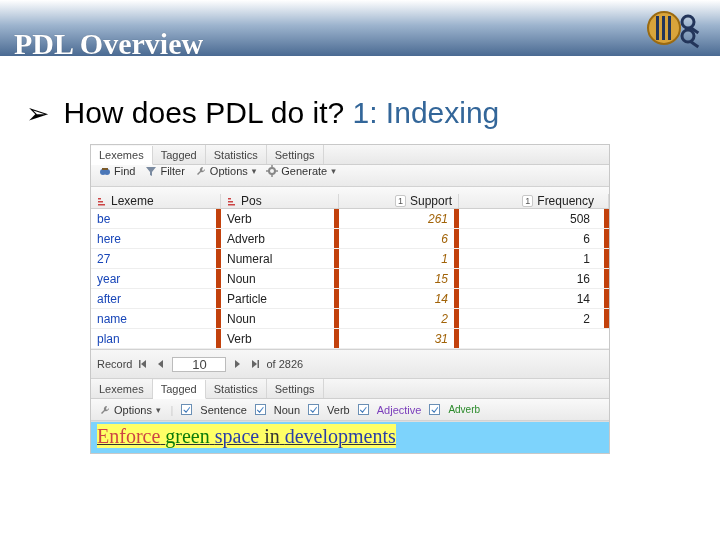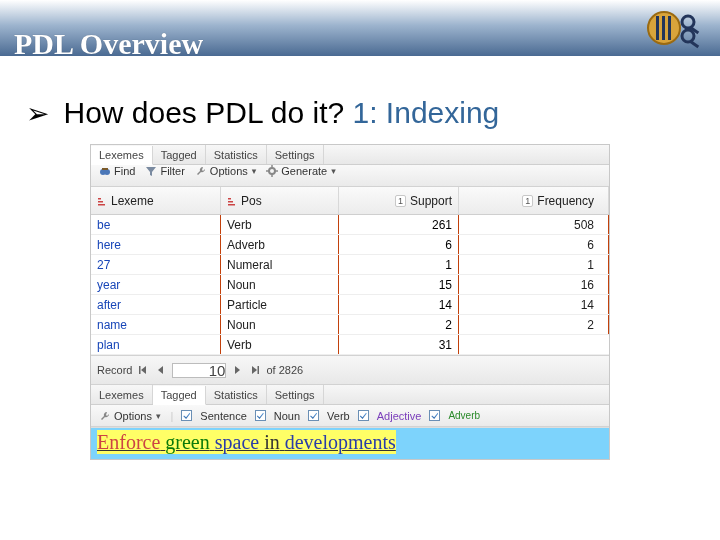--- a/index.html
+++ b/index.html
@@ -19,40 +19,40 @@
   .bullet-link { color: #336699; }
   .app-frame { margin: 14px 0 0 64px; width: 520px; border: 1px solid #c8c8c8; background: #f3f3f3; font-size: 11px; color: #333; }
   .tabs { display: flex; align-items: center; background: linear-gradient(#f7f7f7,#e8e8e8); border-bottom: 1px solid #cfcfcf; height: 20px; }
   .tab { padding: 2px 8px; border-right: 1px solid #d6d6d6; color: #444; display: flex; align-items: center; height: 100%; }
   .tab.active { background: #fff; border-bottom: 1px solid #fff; position: relative; bottom: -1px; }
   .toolbar { display: flex; align-items: flex-start; gap: 6px; background: linear-gradient(#f9f9f9,#eaeaea); border-bottom: 1px solid #d2d2d2; height: 22px; padding: 0 6px; }
   .tool { display: flex; align-items: center; gap: 3px; color: #333; padding: 0 2px; }
   .ico { width: 12px; height: 12px; display: inline-block; }
   .ico svg { width: 100%; height: 100%; display: block; }
   .drop { font-size: 9px; color: #555; margin-left: 1px; }
-  .grid-head { display: flex; background: linear-gradient(#fafafa,#ececec); border-bottom: 1px solid #cfcfcf; height: 28px; font-size: 12px; }
+  .grid-head { display: flex; background: linear-gradient(#fafafa,#ececec); border-bottom: 1px solid #cfcfcf; height: 22px; font-size: 12px; align-items: flex-end; }
   .gh { display: flex; align-items: center; padding: 0 6px; border-right: 1px solid #d8d8d8; gap: 4px; }
   .gh .lbl { font-weight: 400; color: #222; }
   .gh .cnt { background: #fff; border: 1px solid #c8c8c8; font-size: 9px; padding: 0 2px; color: #555; border-radius: 2px; }
   .gh.lex { width: 130px; }
   .gh.pos { width: 118px; }
   .gh.sup { width: 120px; justify-content: flex-end; }
   .gh.freq { flex: 1; justify-content: flex-end; padding-right: 14px; }
   .sorticon { width: 10px; height: 10px; }
   .grid-body { background: #fff; }
   .row { display: flex; height: 20px; border-bottom: 1px solid #eee; font-size: 12px; align-items: center; }
-  .cell { padding: 0 6px; border-right: 1px solid #c2410c; height: 100%; display: flex; align-items: center; }
+  .cell { padding: 0 6px; border-right: 5px solid #c2410c; height: 100%; display: flex; align-items: center; }
   .cell.lex { width: 130px; color: #1846b8; }
   .cell.pos { width: 118px; color: #222; }
-  .cell.sup { width: 120px; justify-content: flex-end; color: #000000; }
+  .cell.sup { width: 120px; justify-content: flex-end; color: #a16207; font-style: italic; }
   .cell.freq { flex: 1; justify-content: flex-end; padding-right: 14px; color: #222; }
   .navbar { display: flex; align-items: center; gap: 4px; background: linear-gradient(#f7f7f7,#e8e8e8); border-top: 1px solid #d2d2d2; border-bottom: 1px solid #d2d2d2; height: 21px; padding: 14px 6px; font-size: 11px; color: #444; }
   .navbtn { width: 14px; height: 14px; display: flex; align-items: center; justify-content: center; color: #666; }
   .navbtn svg { width: 8px; height: 8px; }
-  .navinput { width: 54px; height: 15px; background: #fff; border: 1px solid #bcbcbc; text-align: right; font-size: 15px; line-height: 13px; }
+  .navinput { width: 54px; height: 15px; background: #fff; border: 1px solid #bcbcbc; text-align: center; font-size: 13px; line-height: 13px; }
   .tabs2 { display: flex; align-items: center; background: linear-gradient(#f7f7f7,#e8e8e8); border-bottom: 1px solid #cfcfcf; height: 20px; }
   .filterbar { display: flex; align-items: center; gap: 8px; background: linear-gradient(#f9f9f9,#eaeaea); border-bottom: 1px solid #d2d2d2; height: 22px; padding: 0 6px; font-size: 11px; }
   .chk { width: 11px; height: 11px; border: 1px solid #6a8fb5; background: #fff; display: inline-flex; align-items: center; justify-content: center; }
   .chk.on::after { content: ""; width: 7px; height: 7px; background: linear-gradient(#6aa3e0,#2d68aa); clip-path: polygon(10% 50%, 0 60%, 40% 100%, 100% 20%, 90% 10%, 40% 75%); }
   .flabel { color: #333; }
   .flabel.adj { color: #7a3dbb; }
   .flabel.adv { color: #2a8a2a; font-size: 10px; }
   .sentence-pane { background: #7dd3fc; border-top: 1px solid #ddd; padding: 3px 6px 5px 6px; text-decoration: underline; }
   .sentence { font-family: Georgia, 'Times New Roman', serif; font-size: 20px; background: #ffff66; display: inline; padding: 1px 0; }
   .w-verb { color: #c44; }

